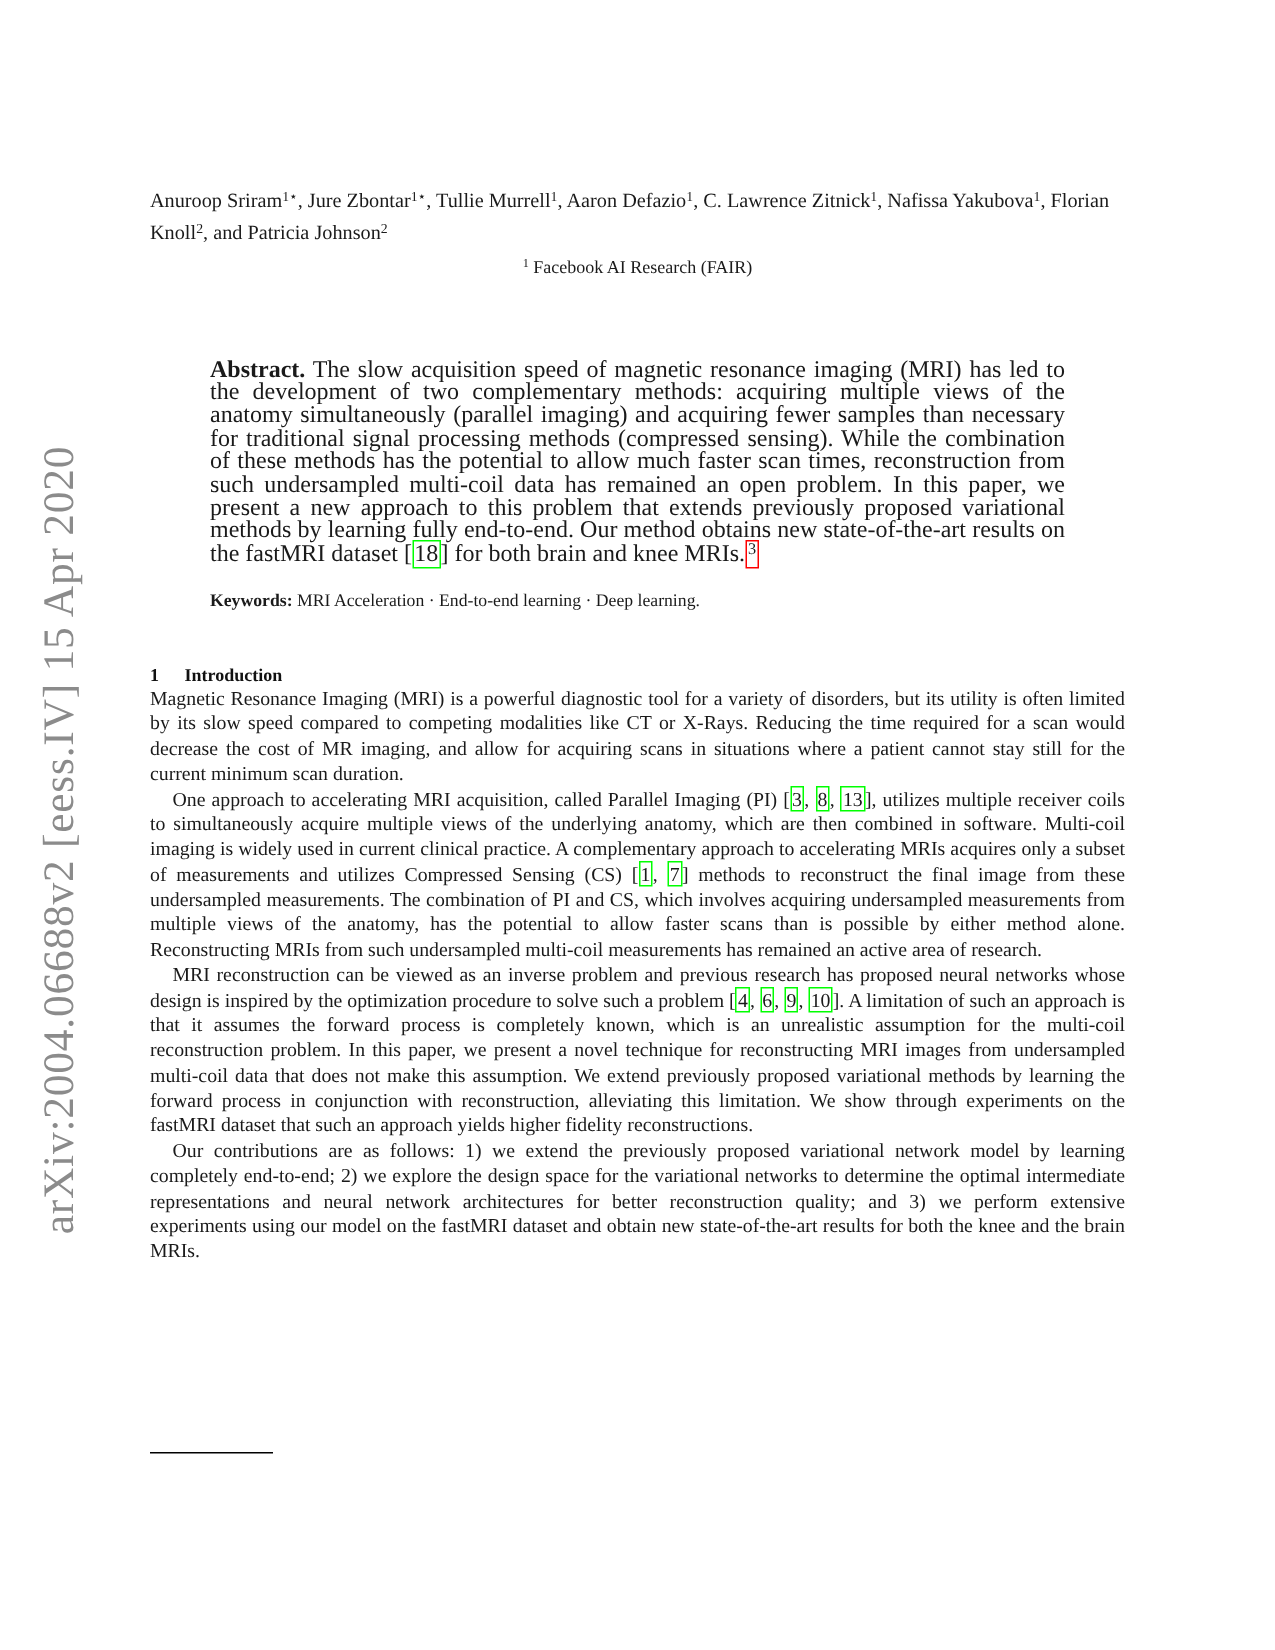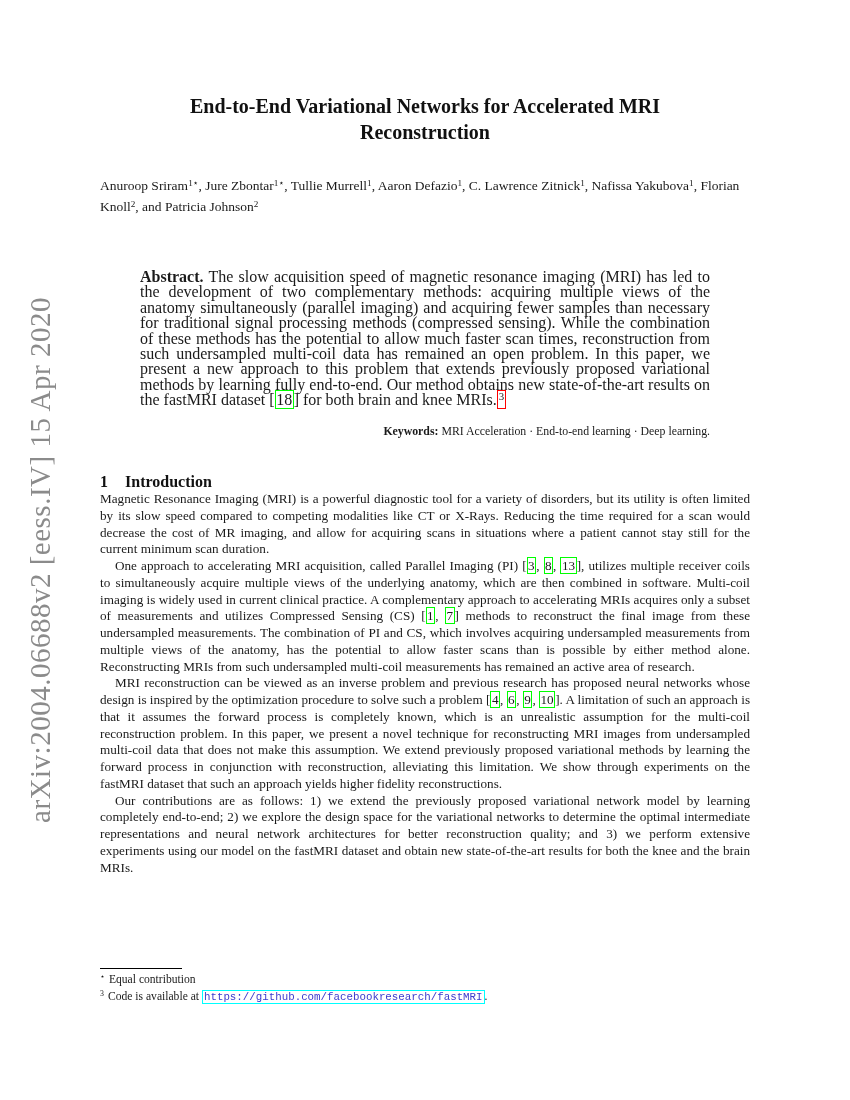--- a/index.html
+++ b/index.html
@@ -57,26 +57,25 @@
   .abstract{
     margin:52px 40px 0 40px;
     font-size:16px;
     line-height:15.4px;
     text-align:justify;
   }
   .keywords{
     margin:16px 40px 0 40px;
     font-size:11.8px;
     line-height:15.4px;
-    text-align:right;
   }
   .bold{font-weight:bold;}
   .section-heading{
     margin:34px 0 0 0;
-    font-size:16px;
+    font-size:12px;
     font-weight:bold;
     color:#111;
   }
   .section-heading .sec-num{margin-right:17px;}
   .body-text{}
   .body-text p{
     margin:0;
     font-size:13.2px;
     line-height:16.75px;
     text-align:justify;
@@ -123,42 +122,38 @@
 </style>
 </head>
 <body>
 
 <div class="page">
 
   <div class="arxiv-banner">arXiv:2004.06688v2  [eess.IV]  15 Apr 2020</div>
 
   <div class="column">
 
-    <h1 class="title">End-to-End Variational Networks for Accelerated MRI Reconstruction</h1>
 
     <div class="authors"><span>Anuroop Sriram<sup>1⋆</sup></span>, <span>Jure Zbontar<sup>1⋆</sup></span>, <span>Tullie Murrell<sup>1</sup></span>, <span>Aaron Defazio<sup>1</sup></span>, <span>C. Lawrence Zitnick<sup>1</sup></span>, <span>Nafissa Yakubova<sup>1</sup></span>, <span>Florian Knoll<sup>2</sup></span>, and <span>Patricia Johnson<sup>2</sup></span></div>
 
     <div class="affiliations">
+        <div><sup>1</sup> Facebook AI Research (FAIR)</div>
       </div>
 
     <div class="abstract"><span class="bold">Abstract.</span><span> The slow acquisition speed of magnetic resonance imaging (MRI) has led to the development of two complementary methods: acquiring multiple views of the anatomy simultaneously (parallel imaging) and acquiring fewer samples than necessary for traditional signal processing methods (compressed sensing). While the combination of these methods has the potential to allow much faster scan times, reconstruction from such undersampled multi-coil data has remained an open problem. In this paper, we present a new approach to this problem that extends previously proposed variational methods by learning fully end-to-end. Our method obtains new state-of-the-art results on the fastMRI dataset [<a class="cite">18</a>] for both brain and knee MRIs.<a class="fnref"><sup>3</sup></a></span></div>
 
     <div class="keywords"><span class="bold">Keywords:</span> <span>MRI Acceleration · End-to-end learning · Deep learning.</span></div>
 
     <h2 class="section-heading"><span class="sec-num">1</span><span>Introduction</span></h2>
 
     <div class="body-text">
         <p>Magnetic Resonance Imaging (MRI) is a powerful diagnostic tool for a variety of disorders, but its utility is often limited by its slow speed compared to competing modalities like CT or X-Rays. Reducing the time required for a scan would decrease the cost of MR imaging, and allow for acquiring scans in situations where a patient cannot stay still for the current minimum scan duration.</p>
         <p class="indent">One approach to accelerating MRI acquisition, called Parallel Imaging (PI) [<a class="cite">3</a>, <a class="cite">8</a>, <a class="cite">13</a>], utilizes multiple receiver coils to simultaneously acquire multiple views of the underlying anatomy, which are then combined in software. Multi-coil imaging is widely used in current clinical practice. A complementary approach to accelerating MRIs acquires only a subset of measurements and utilizes Compressed Sensing (CS) [<a class="cite">1</a>, <a class="cite">7</a>] methods to reconstruct the final image from these undersampled measurements. The combination of PI and CS, which involves acquiring undersampled measurements from multiple views of the anatomy, has the potential to allow faster scans than is possible by either method alone. Reconstructing MRIs from such undersampled multi-coil measurements has remained an active area of research.</p>
         <p class="indent">MRI reconstruction can be viewed as an inverse problem and previous research has proposed neural networks whose design is inspired by the optimization procedure to solve such a problem [<a class="cite">4</a>, <a class="cite">6</a>, <a class="cite">9</a>, <a class="cite">10</a>]. A limitation of such an approach is that it assumes the forward process is completely known, which is an unrealistic assumption for the multi-coil reconstruction problem. In this paper, we present a novel technique for reconstructing MRI images from undersampled multi-coil data that does not make this assumption. We extend previously proposed variational methods by learning the forward process in conjunction with reconstruction, alleviating this limitation. We show through experiments on the fastMRI dataset that such an approach yields higher fidelity reconstructions.</p>
         <p class="indent">Our contributions are as follows: 1) we extend the previously proposed variational network model by learning completely end-to-end; 2) we explore the design space for the variational networks to determine the optimal intermediate representations and neural network architectures for better reconstruction quality; and 3) we perform extensive experiments using our model on the fastMRI dataset and obtain new state-of-the-art results for both the knee and the brain MRIs.</p>
       </div>
 
   </div>
 
   <div class="fnrule"></div>
 
-  <div class="footnotes">
-      <div class="fn"><sup>⋆</sup>Equal contribution</div>
-      <div class="fn"><sup>3</sup>Code is available at <a class="url">https://github.com/facebookresearch/fastMRI</a>.</div>
-    </div>
 
 </div>
 
 </body></html>

